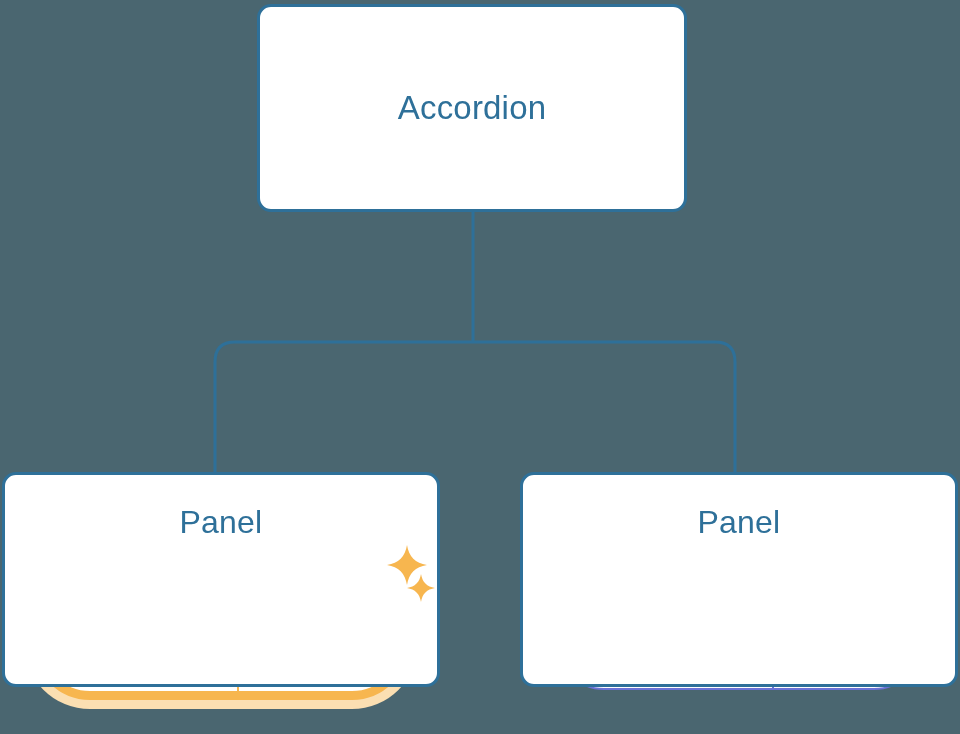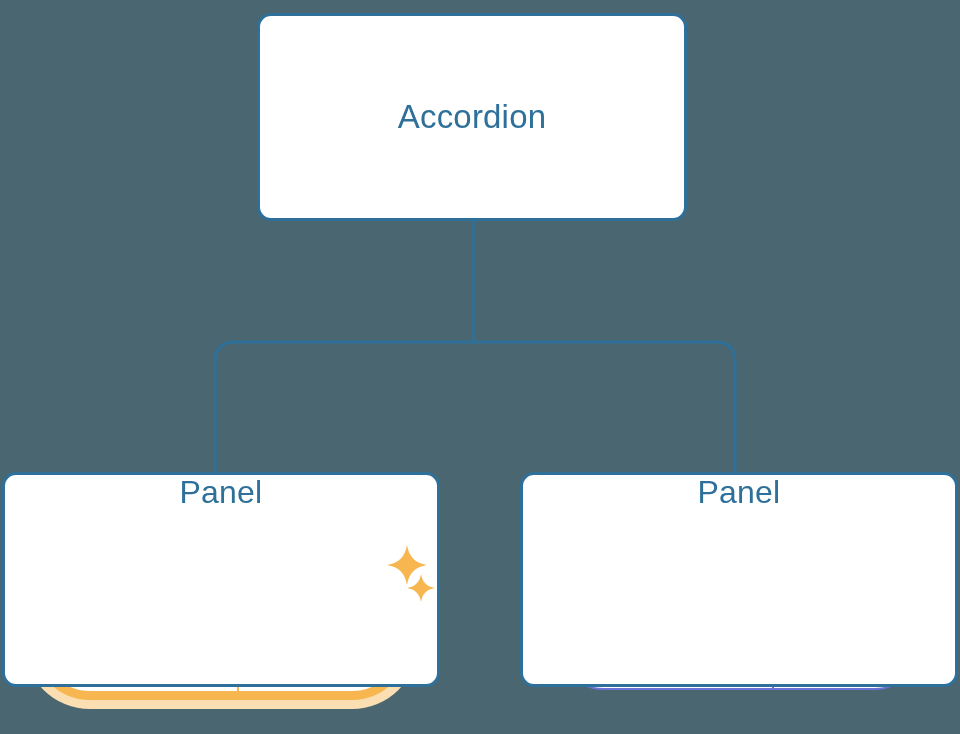--- a/index.html
+++ b/index.html
@@ -48,32 +48,33 @@
     font-size: 33px;
     font-weight: 400;
     text-align: center;
     letter-spacing: 0.2px;
     line-height: 1.1;
   }
 
   
   #node-root {
     left: 257px;
-    top: 13px;
+    top: 4px;
     width: 430px;
     height: 208px;
     display: flex;
     align-items: center;
     justify-content: center;
   }
 
   
   .panel-card {
     top: 472px;
     height: 215px;
+    padding-top: 30px;
     overflow: visible;
   }
 
   #node-panel-left  { left: 2px;   width: 438px; }
   #node-panel-right { left: 520px; width: 438px; }
 
   .panel-card .node-title { font-size: 32px; }
 
   
   .pill-wrap {

